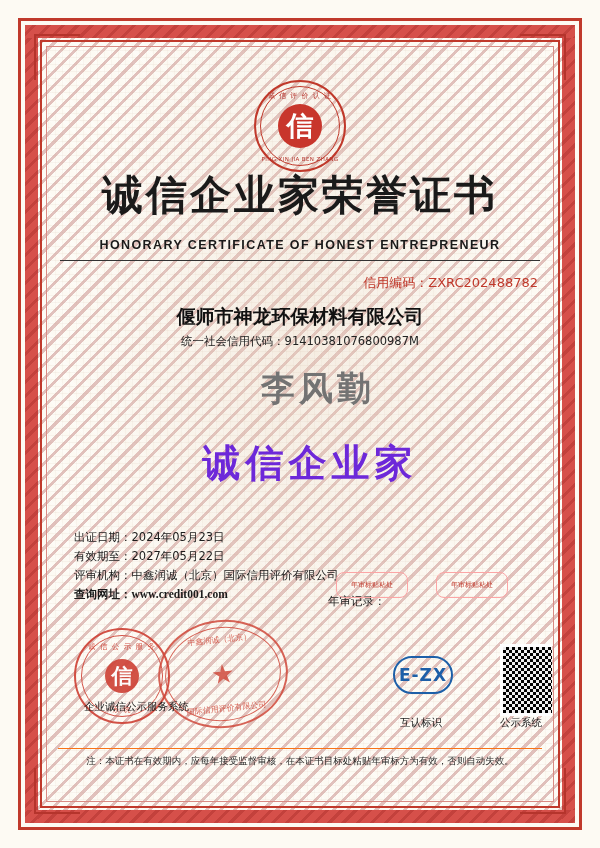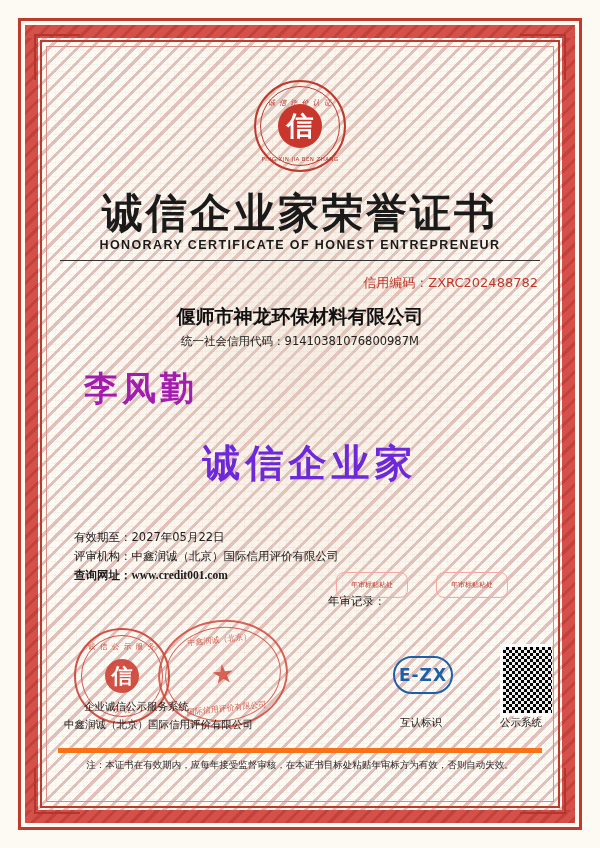--- a/index.html
+++ b/index.html
@@ -124,27 +124,27 @@
   }
   .emblem .arc-top, .emblem .arc-bottom {
     position: absolute;
     left: 0; right: 0;
     text-align: center;
     color: #b5342c;
     font-size: 7px;
     letter-spacing: 1px;
     font-family: "DejaVu Sans", sans-serif;
   }
-  .emblem .arc-top { top: 16px; font-style: italic; }
+  .emblem .arc-top { top: 9px; }
   .emblem .arc-bottom { bottom: 8px; font-size: 5.5px; letter-spacing: .4px; }
 
   
   .title-cn {
     position: absolute;
-    top: 138px; left: 0; right: 0;
+    top: 120px; left: 0; right: 0;
     text-align: center;
     font-family: "DejaVu Sans", sans-serif;
     font-size: 41px;
     font-weight: bold;
     letter-spacing: 3px;
     color: #1a1a1a;
     white-space: nowrap;
   }
   .title-en {
     position: absolute;
@@ -186,26 +186,26 @@
     position: absolute;
     top: 286px; left: 0; right: 0;
     text-align: center;
     font-family: "DejaVu Sans", sans-serif;
     font-size: 11.5px;
     color: #222;
   }
   .person {
     position: absolute;
     top: 318px; left: 0; right: 0;
-    text-align: left;
+    text-align: center;
     font-family: "DejaVu Sans", sans-serif;
     font-size: 34px;
     font-weight: bold;
     letter-spacing: 4px;
-    color: #a21caf;
+    color: #737373;
     margin-left: 36px;
   }
   .award {
     position: absolute;
     top: 390px; left: 0; right: 0;
     text-align: center;
     font-family: "DejaVu Sans", sans-serif;
     font-size: 38px;
     font-weight: bold;
     letter-spacing: 5px;
@@ -359,21 +359,21 @@
   .cap-4 { left: 452px; top: 668px; }
 
   .footnote {
     position: absolute;
     left: 10px; right: 10px;
     top: 700px;
     text-align: center;
     font-family: "DejaVu Sans", sans-serif;
     font-size: 9.5px;
     color: #2a2a2a;
-    border-top: 5px solid #f97316;
+    border-top: 1px solid #f97316;
     padding-top: 6px;
     white-space: nowrap;
   }
 </style>
 </head>
 <body>
 
 <div class="certificate">
 
   <div class="border-outer"></div>
@@ -402,20 +402,21 @@
     <div class="title-rule"></div>
 
     <div class="credit-no"><span>信用编码：</span><span>ZXRC202488782</span></div>
 
     <div class="company">偃师市神龙环保材料有限公司</div>
     <div class="usci">统一社会信用代码：91410381076800987M</div>
     <div class="person">李风勤</div>
     <div class="award">诚信企业家</div>
 
     <div class="details">
+      <div>出证日期：2024年05月23日</div>
       <div>有效期至：2027年05月22日</div>
       <div>评审机构：中鑫润诚（北京）国际信用评价有限公司</div>
       <div class="url">查询网址：www.credit001.com</div>
     </div>
 
     <div class="annual">年审记录：</div>
     <div class="stamp-box b1">年审标贴粘处</div>
     <div class="stamp-box b2">年审标贴粘处</div>
 
     <div class="seal-red">
@@ -430,20 +431,19 @@
       <div class="otxt top">中鑫润诚（北京）</div>
       <div class="star">★</div>
       <div class="otxt bot">国际信用评价有限公司</div>
     </div>
 
     <div class="logo-ezx">E-ZX</div>
 
     <div class="qr"></div>
 
     <div class="caption cap-1">企业诚信公示服务系统</div>
-    <div class="caption cap-2">中鑫润诚（北京）国际信用评价有限公司</div>
     <div class="caption cap-3">互认标识</div>
     <div class="caption cap-4">公示系统</div>
 
     <div class="footnote">注：本证书在有效期内，应每年接受监督审核，在本证书目标处粘贴年审标方为有效，否则自动失效。</div>
 
   </div>
 </div>
 
 </body></html>

